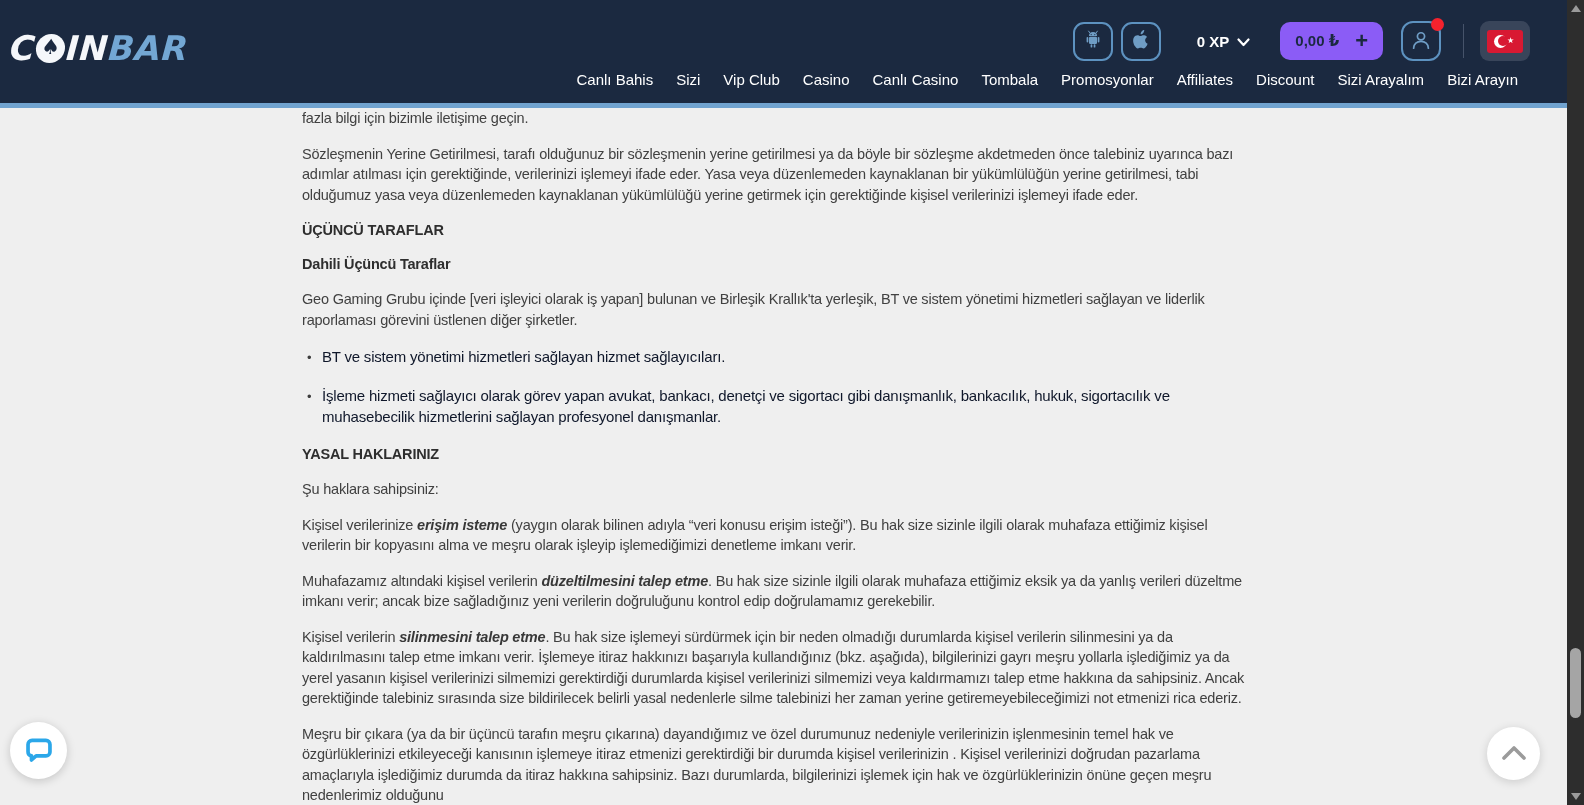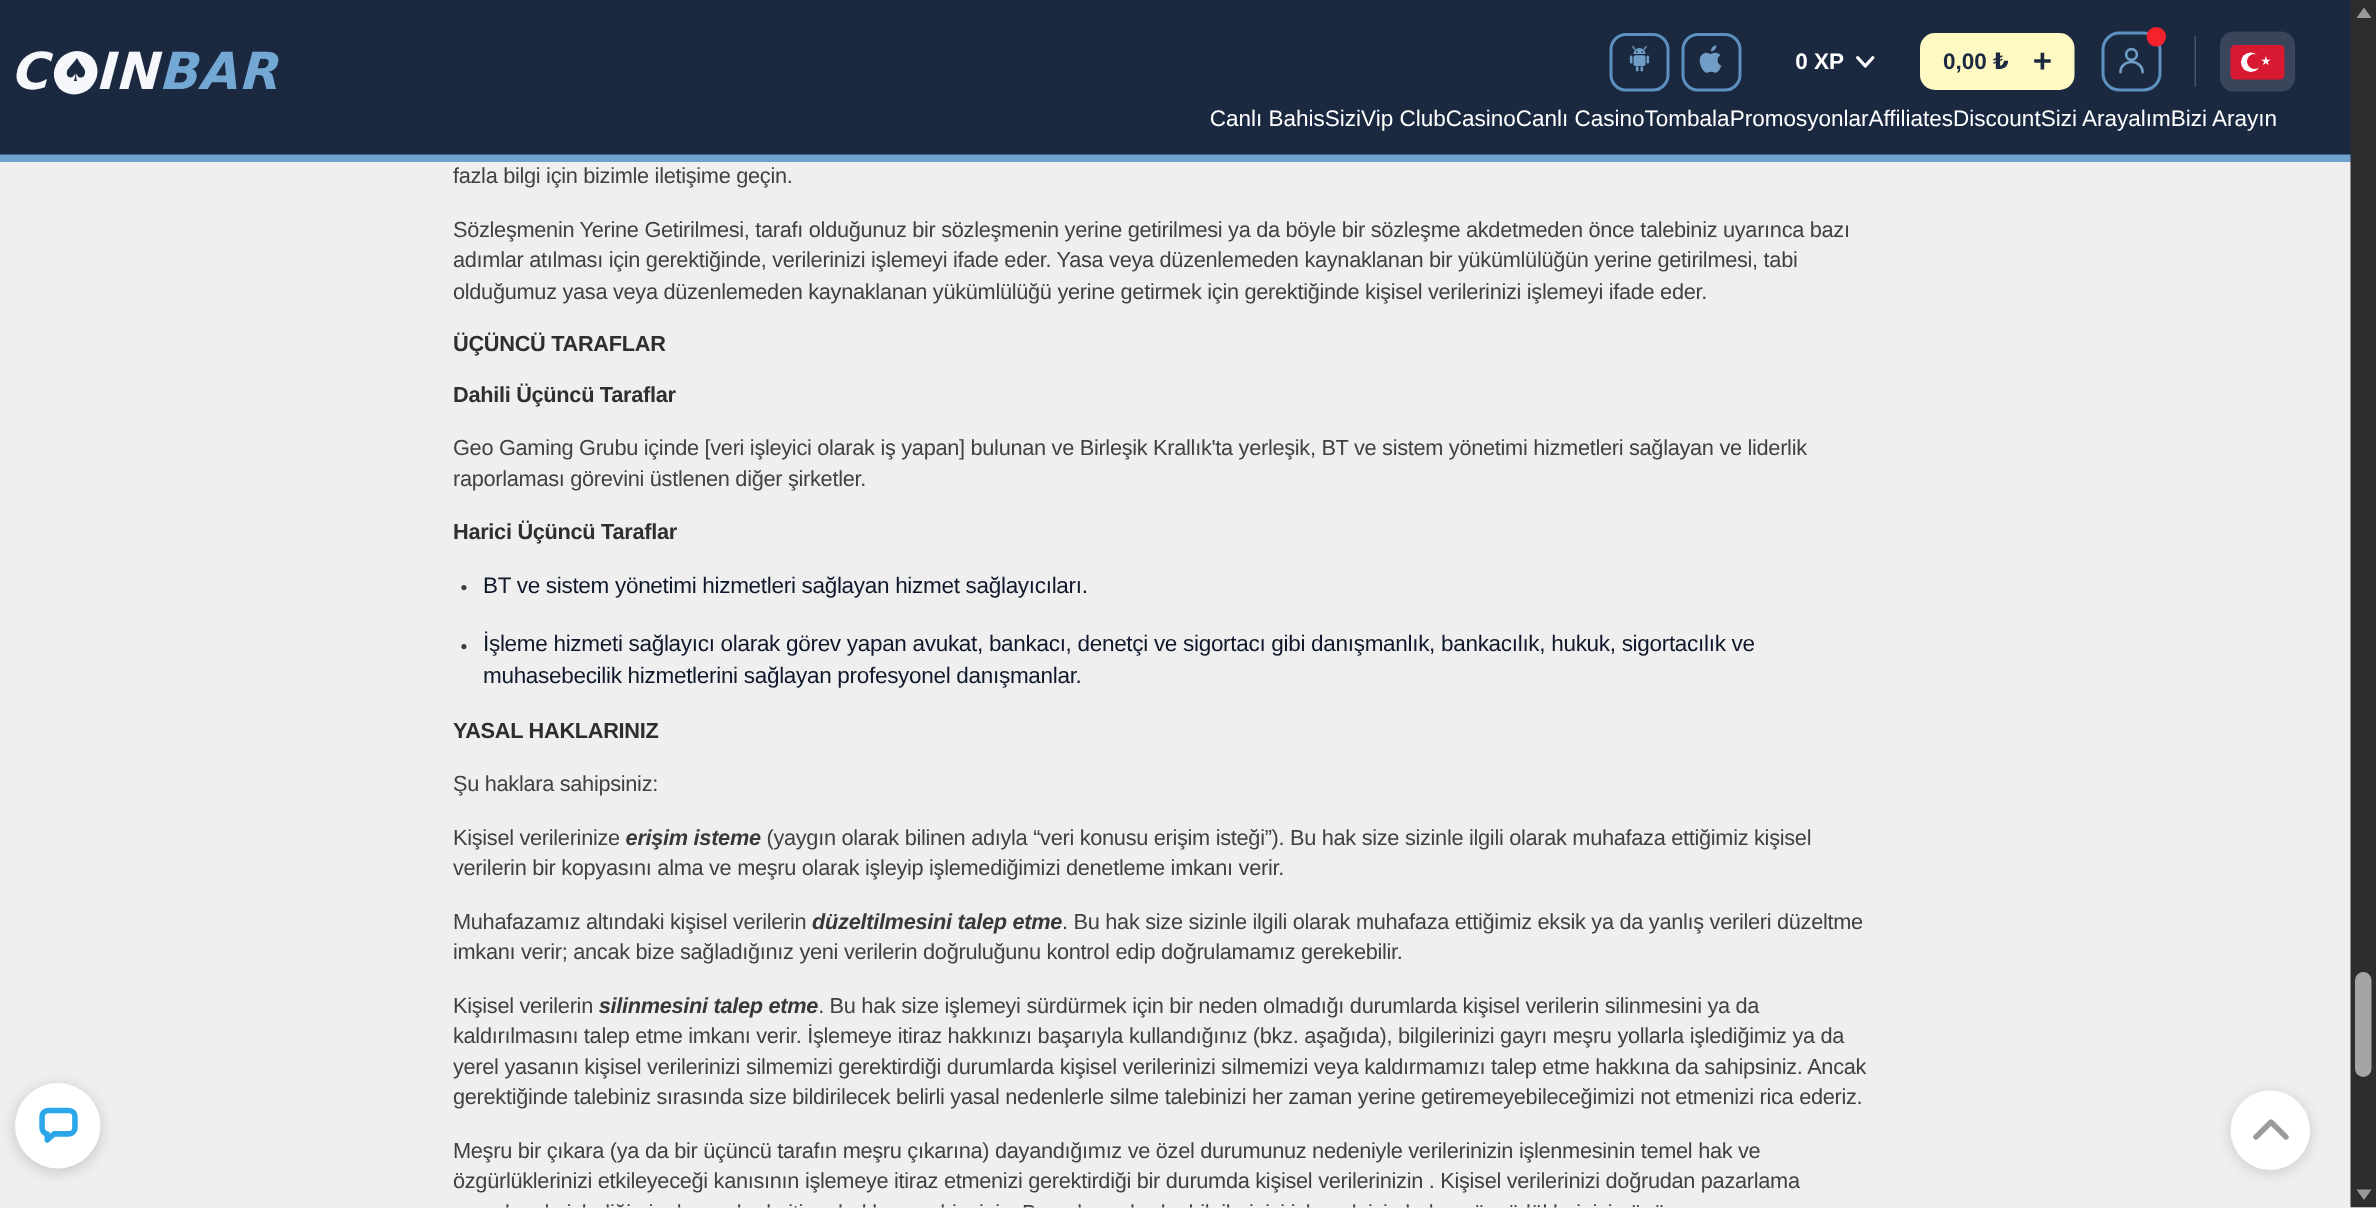--- a/index.html
+++ b/index.html
@@ -54,21 +54,21 @@
     margin-left: 8px; padding: 0;
   }
   .xp {
     display: flex; align-items: center; gap: 8px;
     color: #ffffff; font-weight: bold; font-size: 15px;
     margin: 0 30px 0 36px; cursor: pointer; white-space: nowrap;
   }
   .balance {
     display: flex; align-items: center; gap: 16px;
     height: 38px; padding: 0 15px;
-    background: #fef9c3; border-radius: 10px;
+    background: #8b5cf6; border-radius: 10px;
     color: #1b2940; font-weight: bold; font-size: 15px;
     cursor: pointer; white-space: nowrap;
   }
   .balance .plus { font-size: 22px; font-weight: 600; line-height: 1; cursor: pointer; }
   .profile {
     width: 40px; height: 40px; margin-left: 18px;
     border: 2px solid #5d92c0; border-radius: 12px;
     background: transparent; position: relative; cursor: pointer;
     display: flex; align-items: center; justify-content: center; padding: 0;
   }
@@ -86,21 +86,21 @@
   .flag {
     width: 36px; height: 23px; background: #d81932;
     border-radius: 3px; position: relative; overflow: hidden;
   }
   .flag .c1 { position: absolute; left: 7px; top: 5px; width: 13px; height: 13px; background: #ffffff; border-radius: 50%; }
   .flag .c2 { position: absolute; left: 10.5px; top: 6.3px; width: 10.5px; height: 10.5px; background: #d81932; border-radius: 50%; }
   .flag .star { position: absolute; left: 20px; top: 6.5px; color: #ffffff; font-size: 8px; line-height: 10px; }
 
   .main-nav {
     position: absolute; right: 66px; top: 71px;
-    display: flex; align-items: center;
+    display: flex; gap: 23px; align-items: center;
   }
   .nav-link {
     color: #ffffff; font-size: 15px; text-decoration: none;
     white-space: nowrap; cursor: pointer;
   }
 
   
   .doc {
     position: absolute; top: 108px; left: 302px; width: 952px;
     color: #414141;
@@ -257,21 +257,20 @@
       <a href="#" class="nav-link">Bizi Arayın</a>
     </nav>
 </header>
 
 <main class="doc">
     <p>fazla bilgi için bizimle iletişime geçin.</p>
     <p>Sözleşmenin Yerine Getirilmesi, tarafı olduğunuz bir sözleşmenin yerine getirilmesi ya da böyle bir sözleşme akdetmeden önce talebiniz uyarınca bazı adımlar atılması için gerektiğinde, verilerinizi işlemeyi ifade eder. Yasa veya düzenlemeden kaynaklanan bir yükümlülüğün yerine getirilmesi, tabi olduğumuz yasa veya düzenlemeden kaynaklanan yükümlülüğü yerine getirmek için gerektiğinde kişisel verilerinizi işlemeyi ifade eder.</p>
     <h3>ÜÇÜNCÜ TARAFLAR</h3>
     <h3>Dahili Üçüncü Taraflar</h3>
     <p>Geo Gaming Grubu içinde [veri işleyici olarak iş yapan] bulunan ve Birleşik Krallık'ta yerleşik, BT ve sistem yönetimi hizmetleri sağlayan ve liderlik raporlaması görevini üstlenen diğer şirketler.</p>
-    <h3>Harici Üçüncü Taraflar</h3>
     <ul>
       <li>BT ve sistem yönetimi hizmetleri sağlayan hizmet sağlayıcıları.</li>
       <li>İşleme hizmeti sağlayıcı olarak görev yapan avukat, bankacı, denetçi ve sigortacı gibi danışmanlık, bankacılık, hukuk, sigortacılık ve muhasebecilik hizmetlerini sağlayan profesyonel danışmanlar.</li>
     </ul>
     <h3>YASAL HAKLARINIZ</h3>
     <p>Şu haklara sahipsiniz:</p>
     <p>Kişisel verilerinize <b>erişim isteme</b> (yaygın olarak bilinen adıyla “veri konusu erişim isteği”). Bu hak size sizinle ilgili olarak muhafaza ettiğimiz kişisel verilerin bir kopyasını alma ve meşru olarak işleyip işlemediğimizi denetleme imkanı verir.</p>
     <p>Muhafazamız altındaki kişisel verilerin <b>düzeltilmesini talep etme</b>. Bu hak size sizinle ilgili olarak muhafaza ettiğimiz eksik ya da yanlış verileri düzeltme imkanı verir; ancak bize sağladığınız yeni verilerin doğruluğunu kontrol edip doğrulamamız gerekebilir.</p>
     <p>Kişisel verilerin <b>silinmesini talep etme</b>. Bu hak size işlemeyi sürdürmek için bir neden olmadığı durumlarda kişisel verilerin silinmesini ya da kaldırılmasını talep etme imkanı verir. İşlemeye itiraz hakkınızı başarıyla kullandığınız (bkz. aşağıda), bilgilerinizi gayrı meşru yollarla işlediğimiz ya da yerel yasanın kişisel verilerinizi silmemizi gerektirdiği durumlarda kişisel verilerinizi silmemizi veya kaldırmamızı talep etme hakkına da sahipsiniz. Ancak gerektiğinde talebiniz sırasında size bildirilecek belirli yasal nedenlerle silme talebinizi her zaman yerine getiremeyebileceğimizi not etmenizi rica ederiz.</p>
     <p>Meşru bir çıkara (ya da bir üçüncü tarafın meşru çıkarına) dayandığımız ve özel durumunuz nedeniyle verilerinizin işlenmesinin temel hak ve özgürlüklerinizi etkileyeceği kanısının işlemeye itiraz etmenizi gerektirdiği bir durumda kişisel verilerinizin . Kişisel verilerinizi doğrudan pazarlama amaçlarıyla işlediğimiz durumda da itiraz hakkına sahipsiniz. Bazı durumlarda, bilgilerinizi işlemek için hak ve özgürlüklerinizin önüne geçen meşru nedenlerimiz olduğunu</p>

